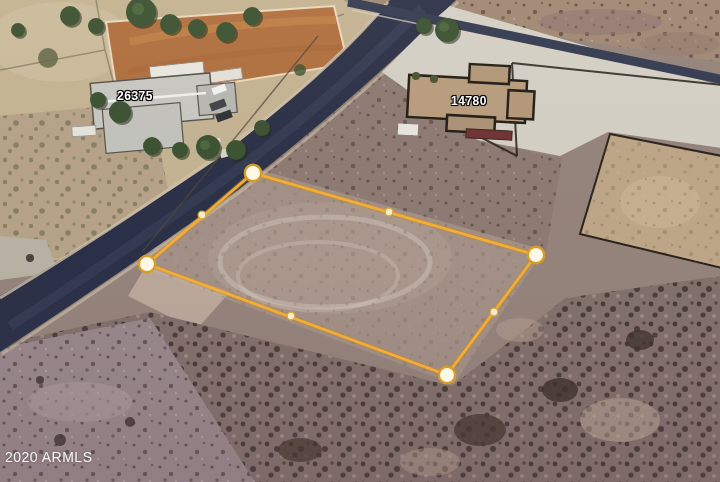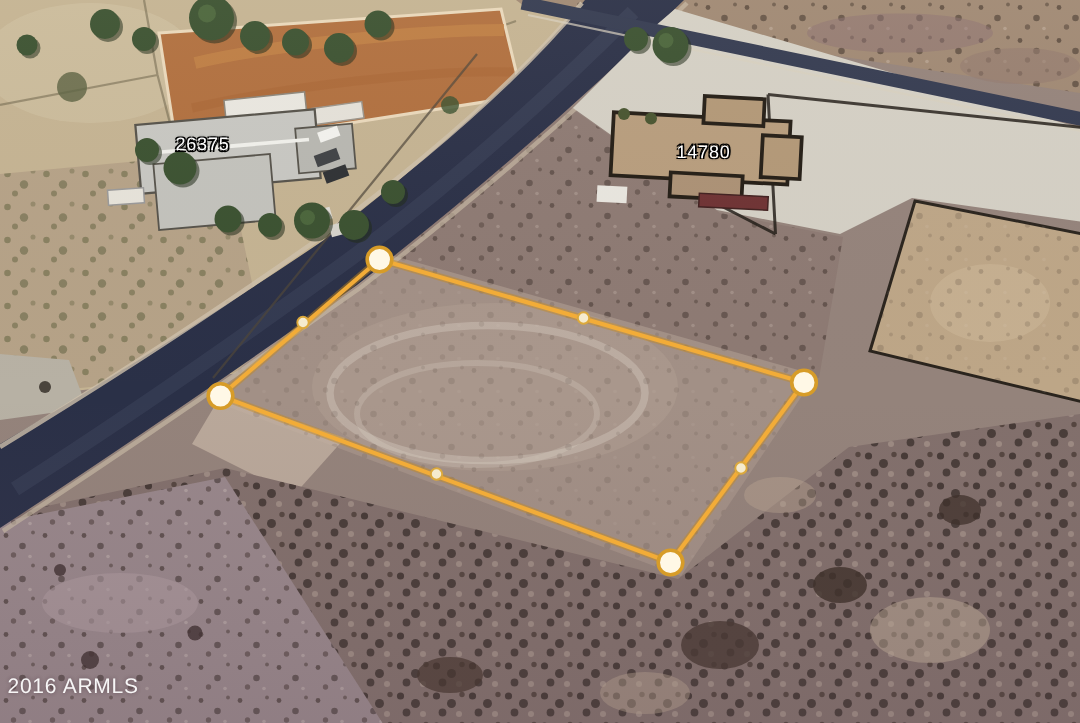--- a/index.html
+++ b/index.html
@@ -4,21 +4,21 @@
 <style>
   html,body{margin:0;padding:0;background:#222;}
   #stage{
     position:relative;width:720px;height:482px;overflow:hidden;
     font-family:"Liberation Sans","DejaVu Sans",sans-serif;
     background:#94837b;
   }
   #terrain{position:absolute;left:0;top:0;width:720px;height:482px;display:block;}
   .addr-label{
     position:absolute;transform:translate(-50%,-50%);
-    color:#fff;font-size:12px;font-weight:normal;letter-spacing:.5px;
+    color:#fff;font-size:12px;font-weight:bold;letter-spacing:.5px;
     text-shadow:-1px -1px 0 #000,1px -1px 0 #000,-1px 1px 0 #000,1px 1px 0 #000,0 0 2px #000;
     white-space:nowrap;pointer-events:none;
   }
   .watermark{
     position:absolute;color:#ffffff;opacity:.93;font-size:14px;font-weight:400;
     letter-spacing:.5px;text-shadow:0 0 3px rgba(60,40,50,.55);white-space:nowrap;
   }
 </style>
 </head>
 <body>
@@ -230,14 +230,14 @@
       <circle r="8.2" stroke-width="2.4" cx="253" cy="173" fill="#FFF8E6" stroke="#D79C28"></circle>
       <circle r="8.2" stroke-width="2.4" cx="536" cy="255" fill="#FFF8E6" stroke="#D79C28"></circle>
       <circle r="8.2" stroke-width="2.4" cx="447" cy="375" fill="#FFF8E6" stroke="#D79C28"></circle>
       <circle r="8.2" stroke-width="2.4" cx="147" cy="264" fill="#FFF8E6" stroke="#D79C28"></circle>
     </g>
   </svg>
 
   <div class="addr-label" style="left:135px;top:96px">26375</div>
   <div class="addr-label" style="left:469px;top:101px">14780</div>
 
-  <div class="watermark" style="left:5px;top:449px">2016 ARMLS</div>
+  <div class="watermark" style="left:5px;top:449px">2020 ARMLS</div>
 </div>
 
 </body></html>

